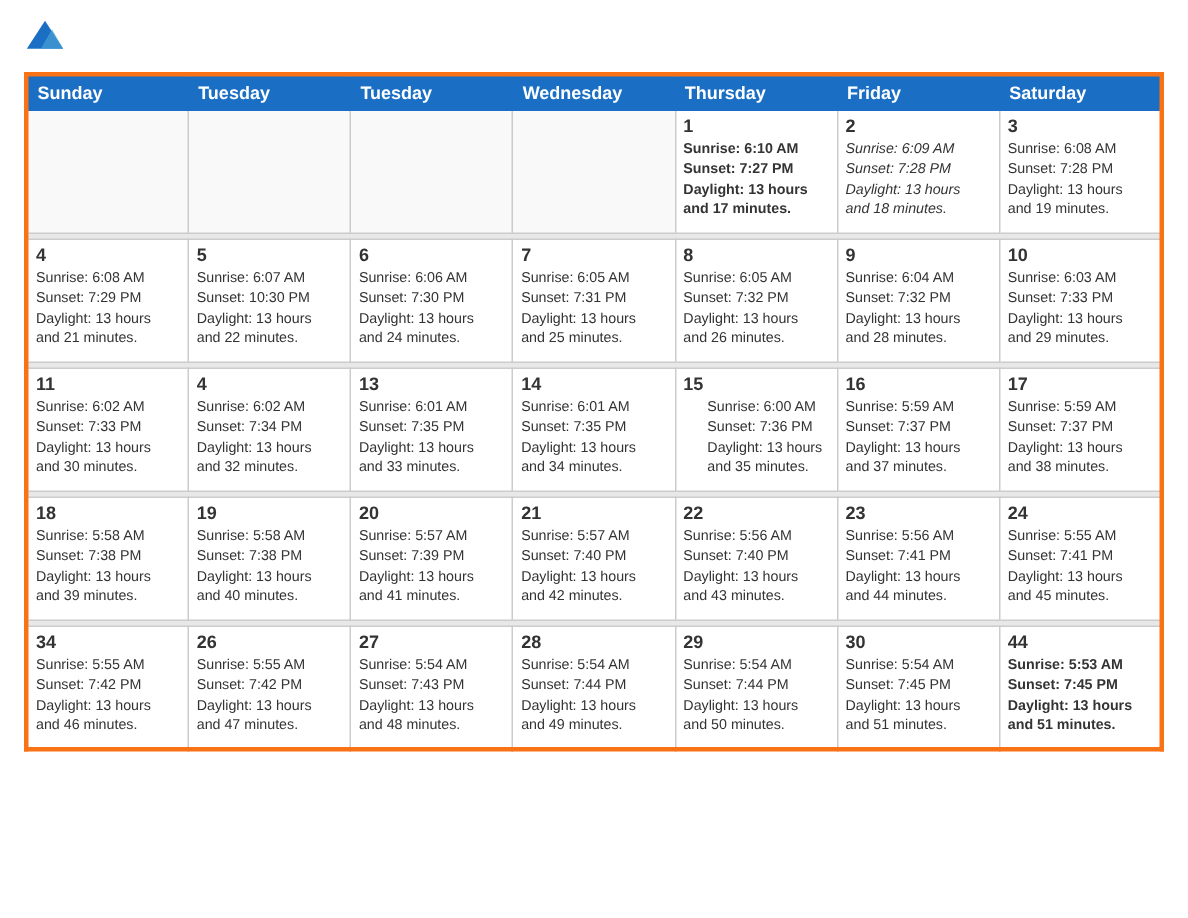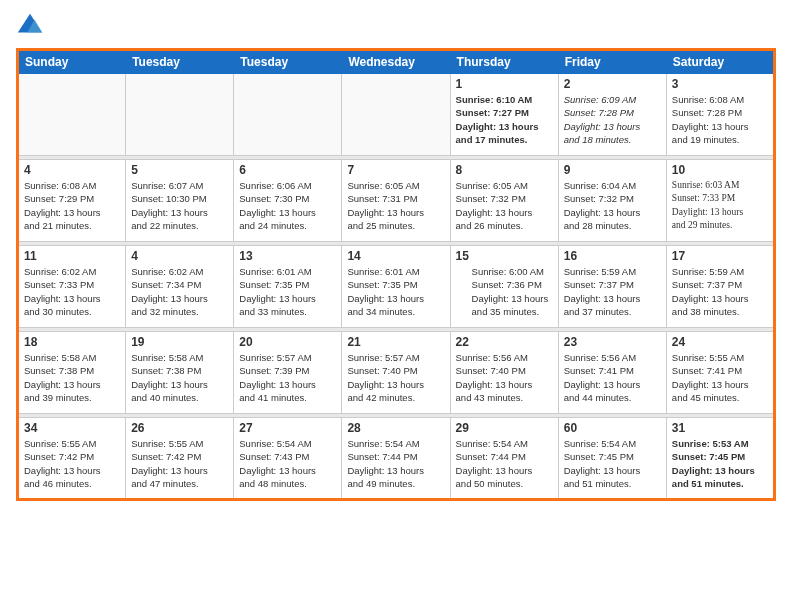--- a/index.html
+++ b/index.html
@@ -198,21 +198,21 @@
           </td>
           <td>
             <span class="day-num">9</span>
             <div class="day-info" style="white-space: pre-line;">Sunrise: 6:04 AM
 Sunset: 7:32 PM
 Daylight: 13 hours
 and 28 minutes.</div>
           </td>
           <td>
             <span class="day-num">10</span>
-            <div class="day-info" style="white-space: pre-line; font-family: Liberation Serif, serif;">Sunrise: 6:03 AM
+            <div class="day-info" style="white-space: pre-line;">Sunrise: 6:03 AM
 Sunset: 7:33 PM
 Daylight: 13 hours
 and 29 minutes.</div>
           </td>
         </tr>
         <tr>
           <td colspan="7" style="height: 4px; background-color: rgb(232, 232, 232); padding: 0px;"></td>
         </tr>
         <tr>
           <td>
@@ -352,28 +352,28 @@
 and 49 minutes.</div>
           </td>
           <td>
             <span class="day-num">29</span>
             <div class="day-info" style="white-space: pre-line;">Sunrise: 5:54 AM
 Sunset: 7:44 PM
 Daylight: 13 hours
 and 50 minutes.</div>
           </td>
           <td>
-            <span class="day-num">60</span>
+            <span class="day-num">30</span>
             <div class="day-info" style="white-space: pre-line;">Sunrise: 5:54 AM
 Sunset: 7:45 PM
 Daylight: 13 hours
 and 51 minutes.</div>
           </td>
           <td>
-            <span class="day-num">31</span>
+            <span class="day-num">44</span>
             <div class="day-info" style="white-space: pre-line; font-weight: bold;">Sunrise: 5:53 AM
 Sunset: 7:45 PM
 Daylight: 13 hours
 and 51 minutes.</div>
           </td>
         </tr>
       </tbody>
   </table>
 </div>
 

